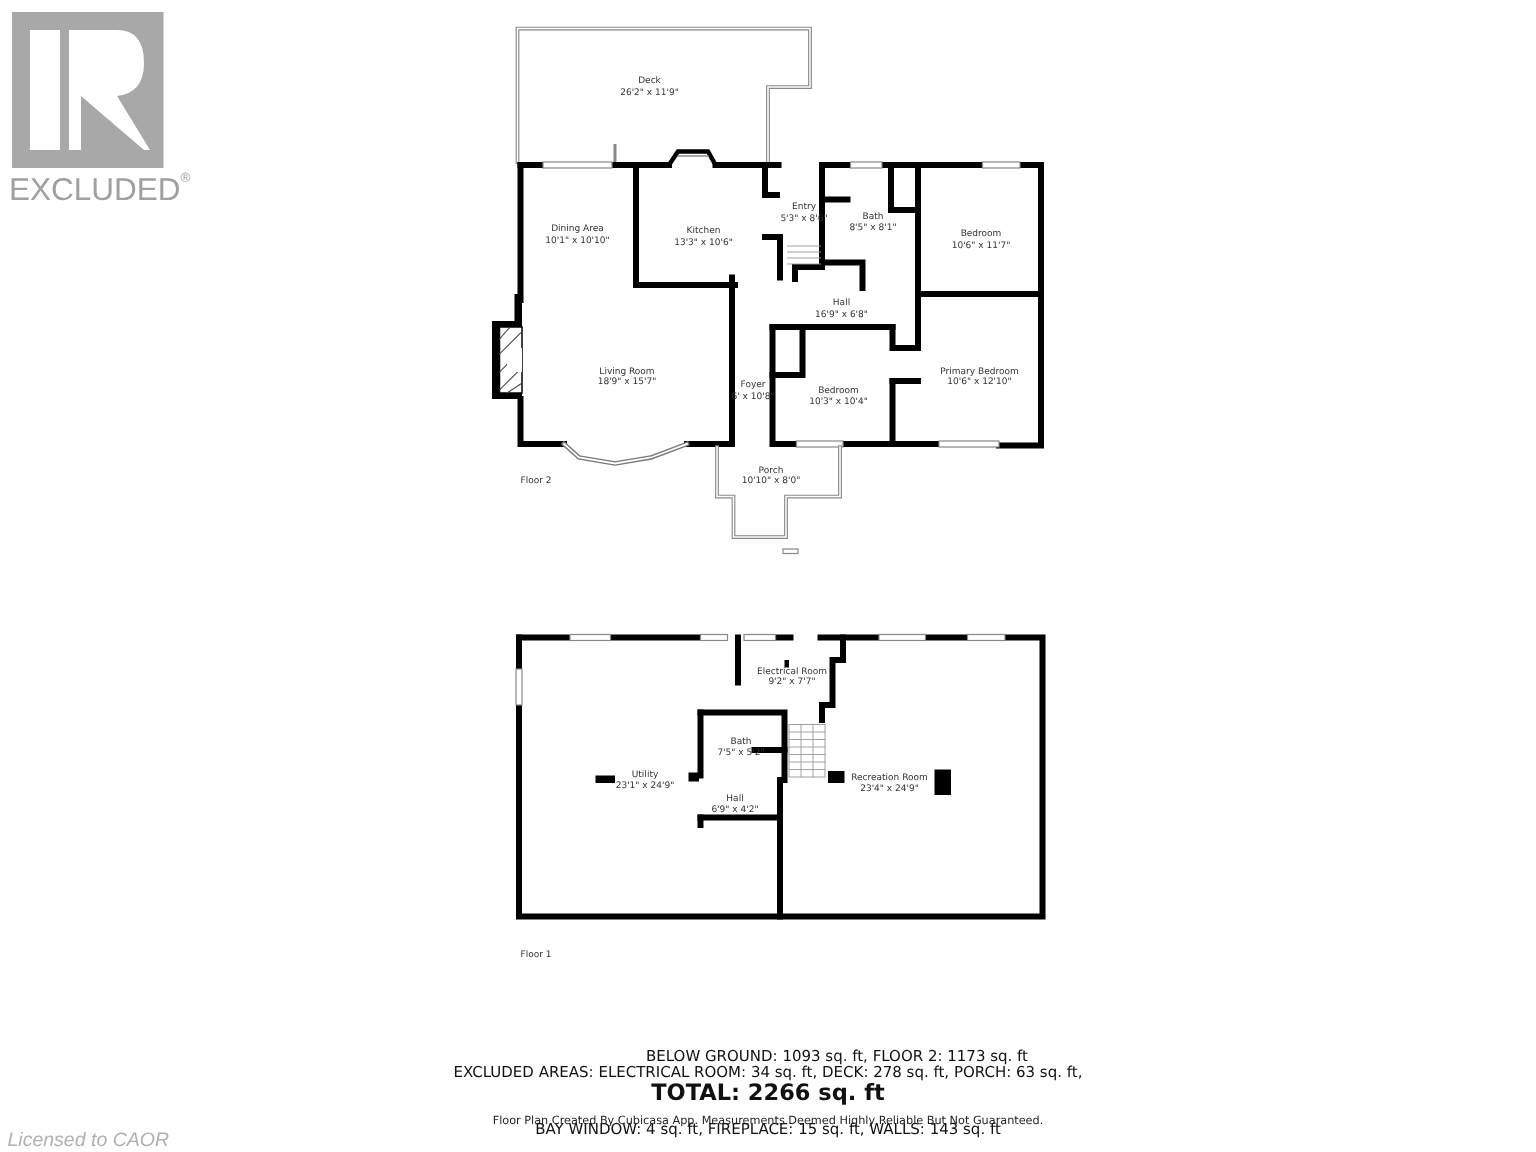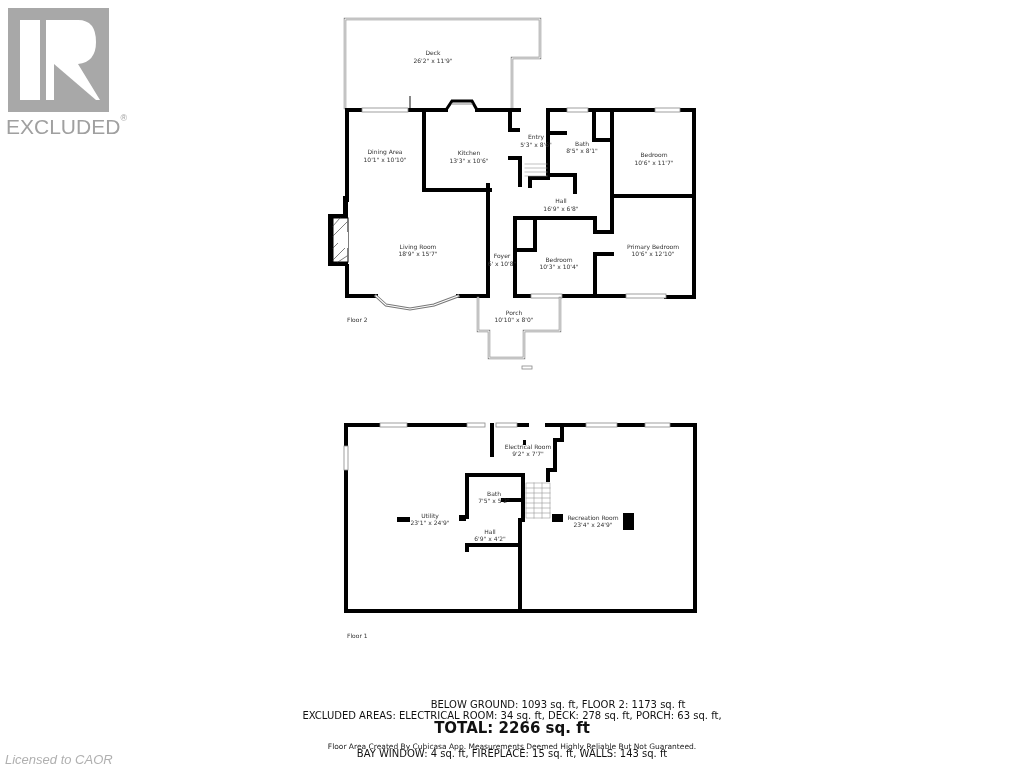--- a/index.html
+++ b/index.html
@@ -198,15 +198,15 @@
     <text class="lbl" x="593" y="520">Recreation Room</text>
     <text class="lbl" x="593" y="527">23'4" x 24'9"</text>
     <text class="floorlbl" x="347" y="638">Floor 1</text>
   </g>
 </svg>
 
 <div class="summary s-total">TOTAL: 2266 sq. ft</div>
 <div class="summary s-line" style="top:699px;padding-left:46px;">BELOW GROUND: 1093 sq. ft, FLOOR 2: 1173 sq. ft</div>
 <div class="summary s-line" style="top:710px;">EXCLUDED AREAS: ELECTRICAL ROOM: 34 sq. ft, DECK: 278 sq. ft, PORCH: 63 sq. ft,</div>
 <div class="summary s-line" style="top:748px;">BAY WINDOW: 4 sq. ft, FIREPLACE: 15 sq. ft, WALLS: 143 sq. ft</div>
-<div class="summary s-credit">Floor Area Created By Cubicasa App. Measurements Deemed Highly Reliable But Not Guaranteed.</div>
+<div class="summary s-credit">Floor Plan Created By Cubicasa App. Measurements Deemed Highly Reliable But Not Guaranteed.</div>
 
 <div class="license">Licensed to CAOR</div>
 
 </body></html>

